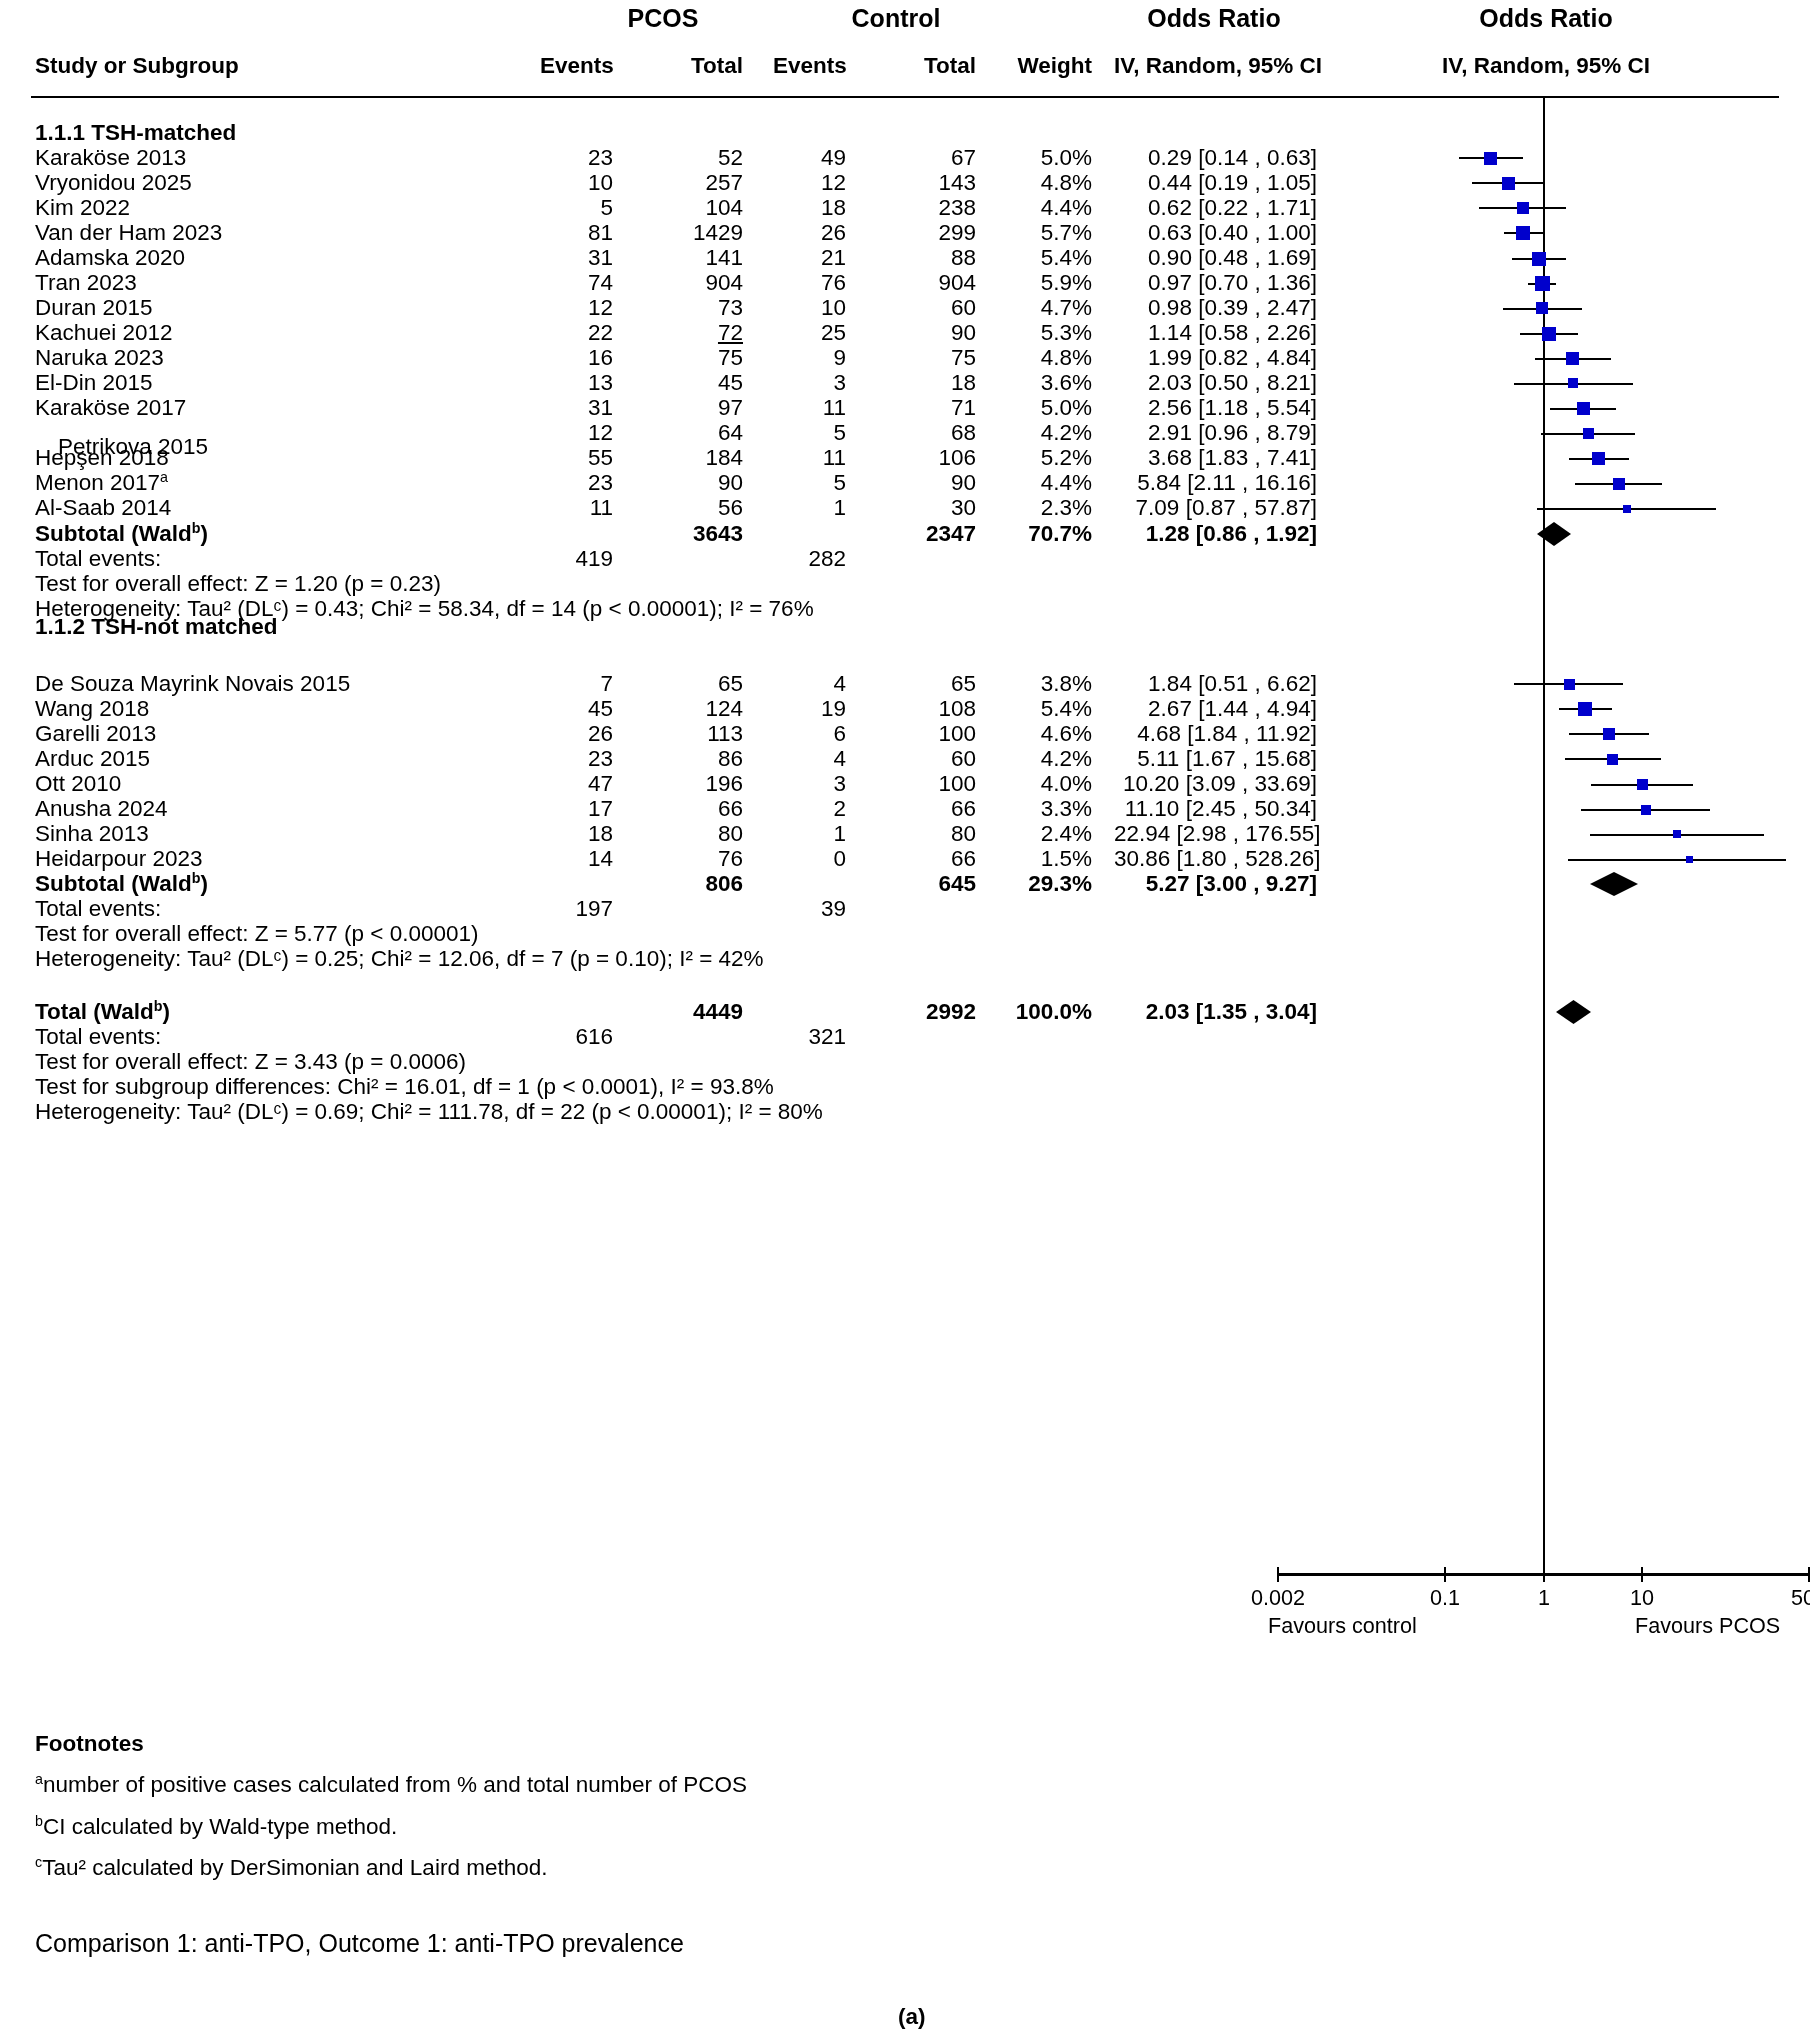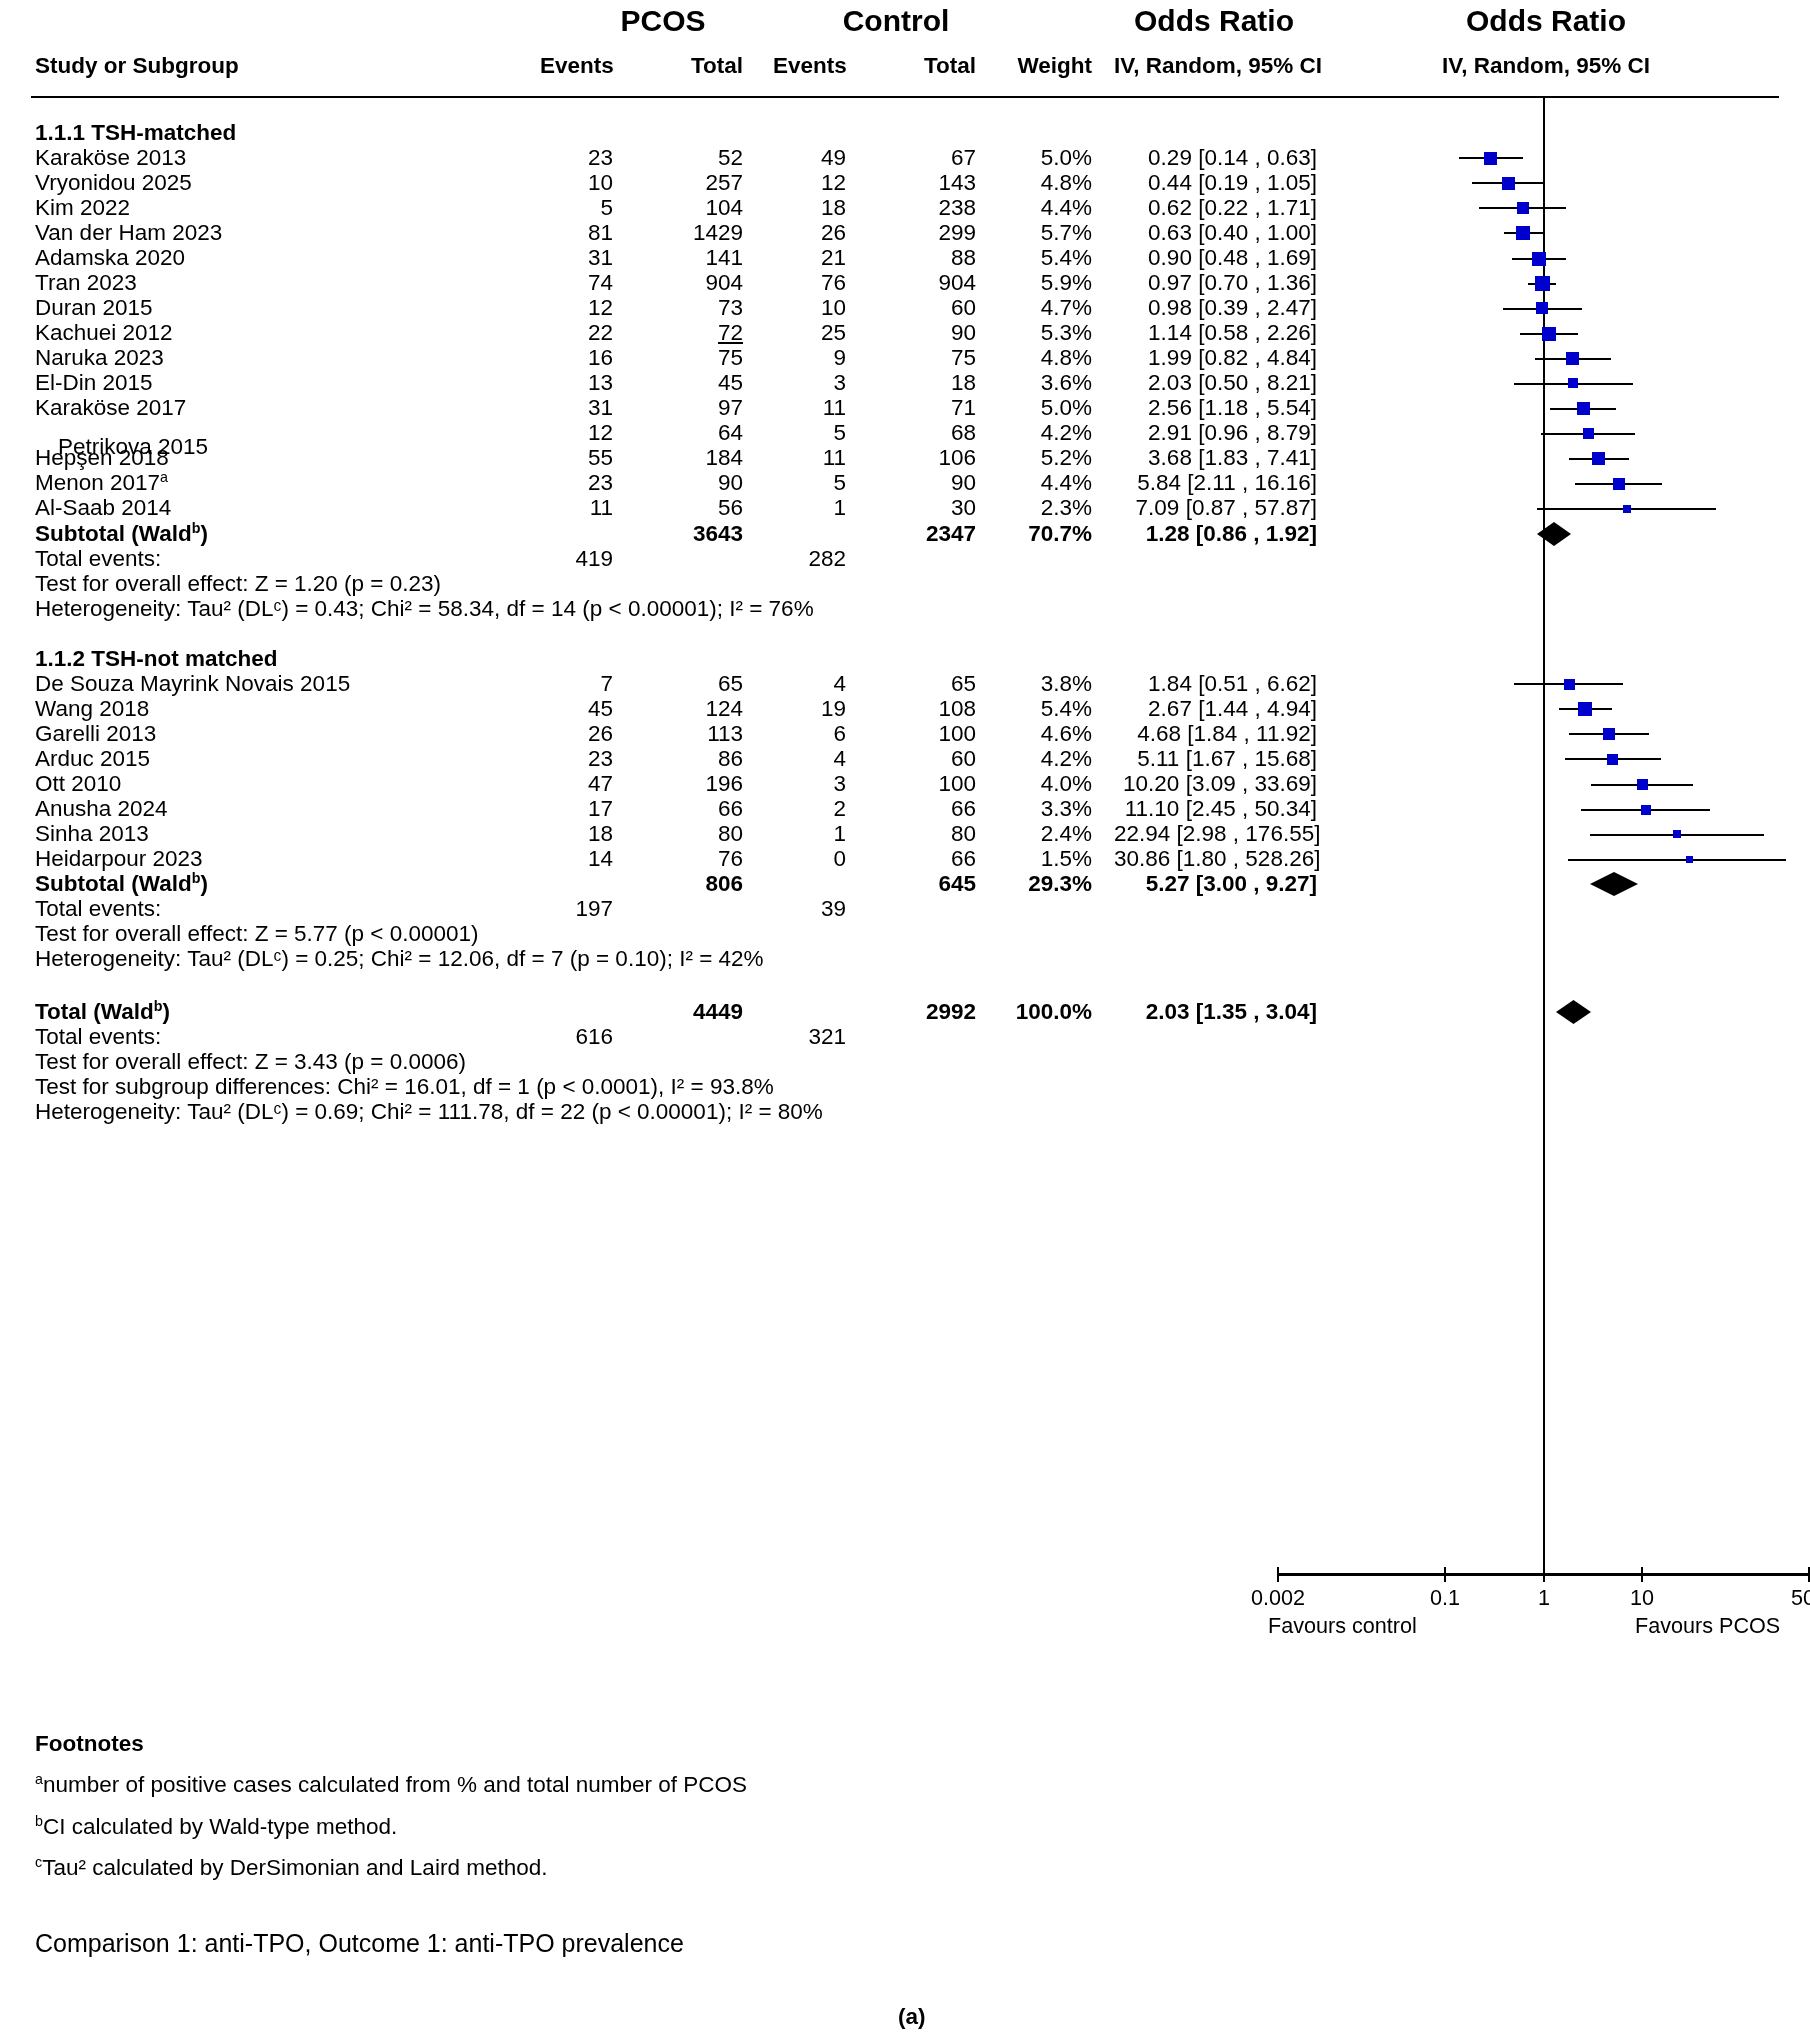--- a/index.html
+++ b/index.html
@@ -27,21 +27,21 @@
   .c-or      { left:1114px;  width:203px; text-align:right; }
 
   
   .hdr-rule {
     position:absolute; left:31px; top:96px; width:1748px; height:2.2px;
     background:#000;
   }
   .hdr-sub  { top:55px; }
 
   
-  .grp { position:absolute; top:4.3px; text-align:center; font-size:30px; font-weight:bold; white-space:nowrap; }
+  .grp { position:absolute; top:4.3px; text-align:center; font-size:25px; font-weight:bold; white-space:nowrap; }
 
   
   .plot {
     position:absolute;
     left:1278px; top:96px;
     width:510px; height:1477px;
   }
   .nullline {
     position:absolute; left:265px; top:0px; width:2.2px; height:1371px; background:#000;
   }
@@ -201,21 +201,21 @@
       <div class="t c-study b" style="top: 523px;">Subtotal (Wald<span class="sup">b</span>)</div>
       <div class="t c-tot1 b" style="top: 523px;">3643</div>
       <div class="t c-tot2 b" style="top: 523px;">2347</div>
       <div class="t c-wt b" style="top: 523px;">70.7%</div>
       <div class="t c-or b" style="top: 523px;">1.28 [0.86 , 1.92]</div>
       <div class="t c-study" style="top: 548px;">Total events:</div>
       <div class="t c-ev1" style="top: 548px;">419</div>
       <div class="t c-ev2" style="top: 548px;">282</div>
       <div class="t c-study" style="top: 573px;">Test for overall effect: Z = 1.20 (p = 0.23)</div>
       <div class="t c-study" style="top: 598px;">Heterogeneity: Tau² (DLᶜ) = 0.43; Chi² = 58.34, df = 14 (p &lt; 0.00001); I² = 76%</div>
-      <div class="t c-study b" style="top: 648px; text-align: right;">1.1.2 TSH-not matched</div>
+      <div class="t c-study b" style="top: 616px; text-align: right;">1.1.2 TSH-not matched</div>
       <div class="t c-study" style="top: 673px;">De Souza Mayrink Novais 2015</div>
       <div class="t c-ev1" style="top: 673px;">7</div>
       <div class="t c-tot1" style="top: 673px;">65</div>
       <div class="t c-ev2" style="top: 673px;">4</div>
       <div class="t c-tot2" style="top: 673px;">65</div>
       <div class="t c-wt" style="top: 673px;">3.8%</div>
       <div class="t c-or" style="top: 673px;">1.84 [0.51 , 6.62]</div>
       <div class="t c-study" style="top: 698px;">Wang 2018</div>
       <div class="t c-ev1" style="top: 698px;">45</div>
       <div class="t c-tot1" style="top: 698px;">124</div>

